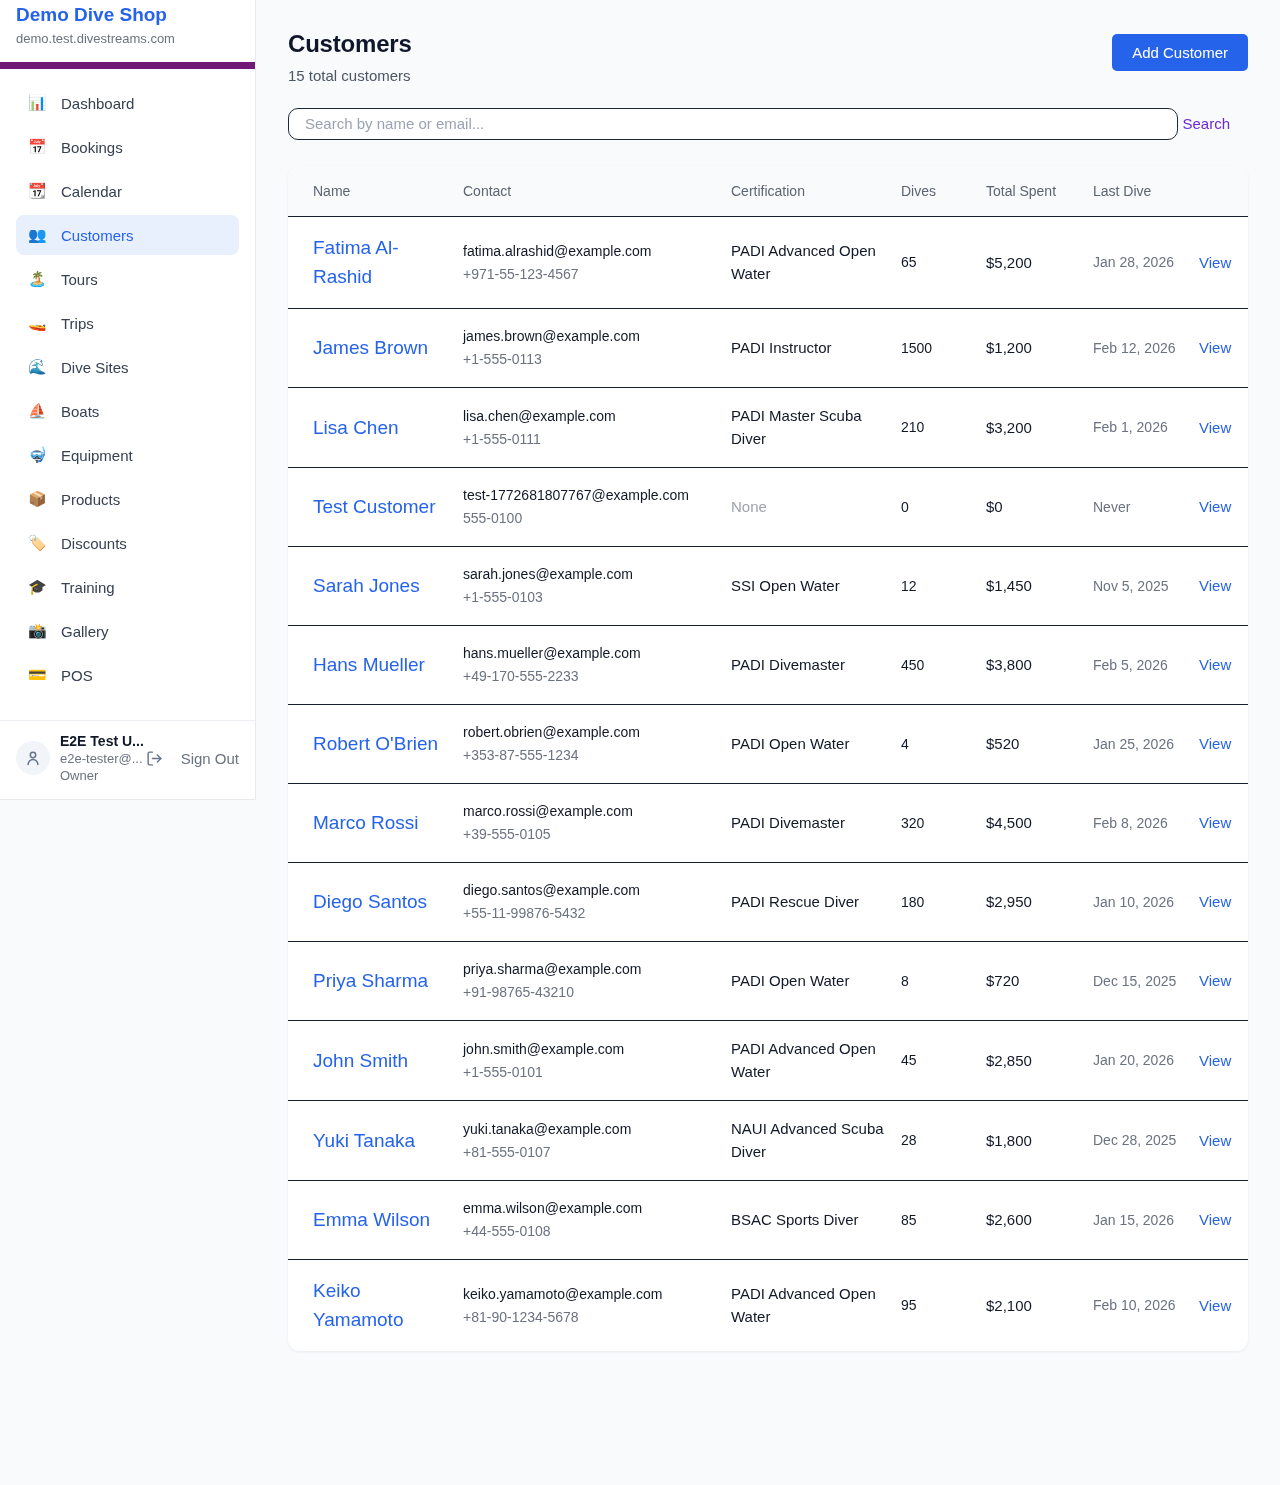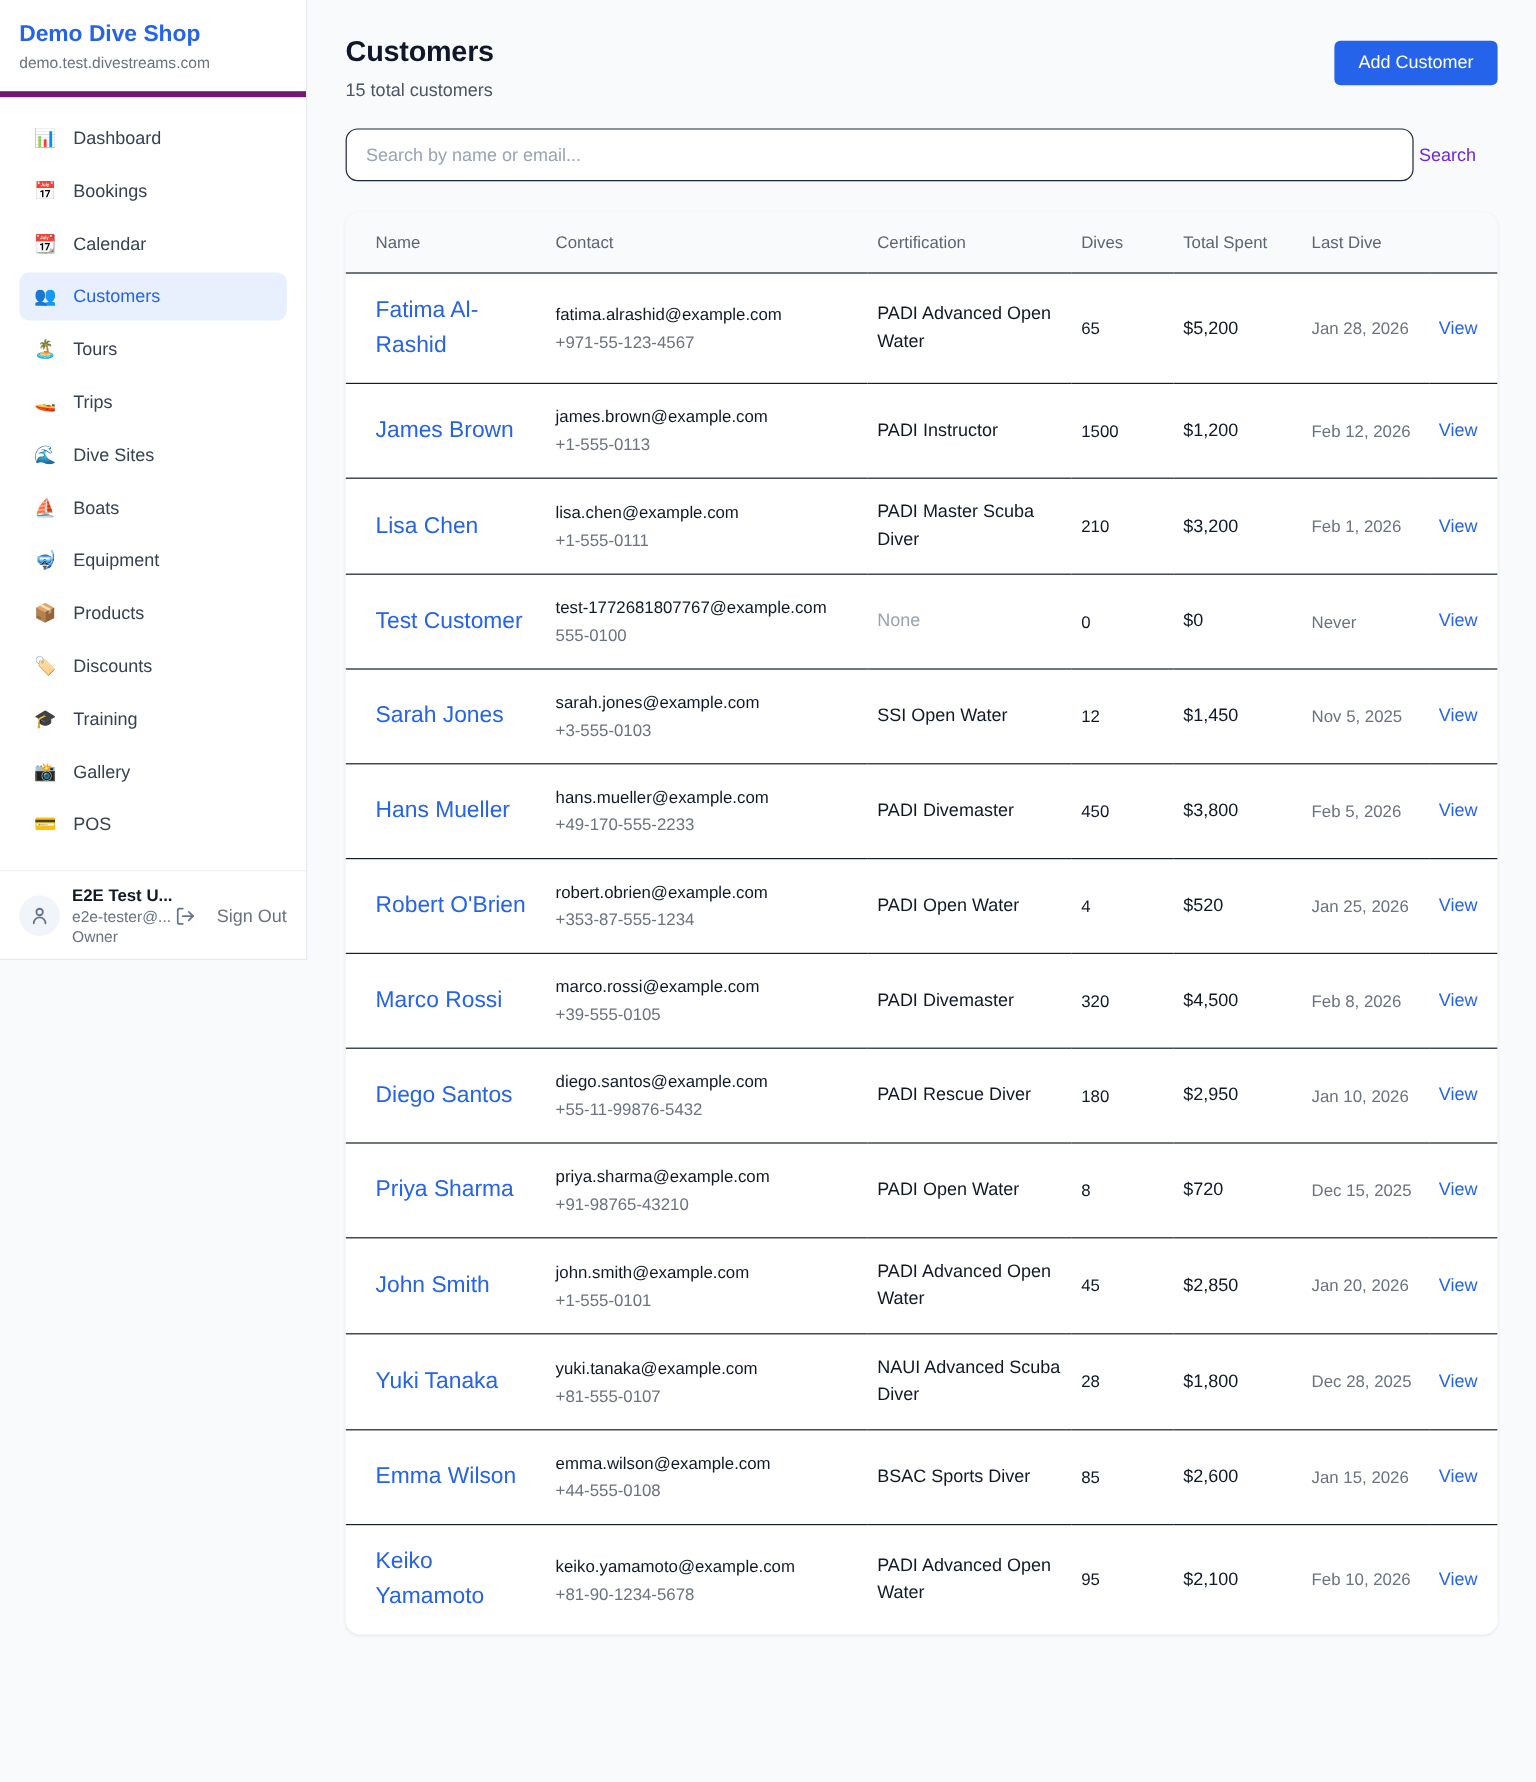--- a/index.html
+++ b/index.html
@@ -15,21 +15,21 @@
 
   
   .sidebar {
     position:absolute; left:0; top:0;
     width:256px; height:800px;
     background:#ffffff;
     border-right:1px solid #e7ebf0;
     border-bottom:1px solid #e7ebf0;
     display:flex; flex-direction:column;
   }
-  .sidebar-header { padding:18px 16px 16px 16px; border-bottom:5px solid #701a75; }
+  .sidebar-header { padding:4px 16px 16px 16px; border-bottom:7px solid #701a75; }
   .shop-name { font-size:19px; font-weight:700; color:#2563eb; }
   .shop-domain { font-size:13px; color:#6b7280; margin-top:5px; }
   .sidebar-nav { flex:1; padding:14px 16px; }
   .nav-item {
     display:flex; align-items:center; gap:13px;
     height:40px; padding:0 12px; margin-bottom:4px;
     border-radius:8px; font-size:15px; color:#374151;
     cursor:pointer;
   }
   .nav-item.active { background:#e8f0fe; color:#2563eb; }
@@ -61,21 +61,21 @@
   .page-title { font-size:24px; font-weight:700; color:#0f172a; letter-spacing:-0.2px; }
   .page-subtitle { font-size:15px; color:#4b5563; margin-top:9px; }
   .add-btn {
     background:#2563eb; color:#ffffff; border:none; cursor:pointer;
     font-family:inherit; font-size:15px; font-weight:500;
     padding:10px 20px; border-radius:5px; margin-top:4px;
   }
 
   .search-row { display:flex; align-items:center; margin-top:23px; }
   .search-input {
-    flex:1; height:44px;
+    flex:1; height:32px;
     border:1.5px solid #1e293b; border-radius:10px;
     padding:0 16px; font-family:inherit; font-size:15px; color:#111827;
     background:#ffffff; outline:none;
   }
   .search-input::placeholder { color:#9aa3b2; }
   .search-btn {
     background:none; border:none; cursor:pointer;
     font-family:inherit; font-size:15px; color:#6d28d9;
     margin-right:14px; padding:8px 4px;
   }
@@ -281,21 +281,21 @@
     <td class="cell-cert muted">None</td>
     <td class="cell-dives">0</td>
     <td class="cell-spent">$0</td>
     <td class="cell-date">Never</td>
     <td class="cell-view"><a href="#">View</a></td>
   </tr>
           <tr>
     <td class="first cell-name"><a href="#">Sarah Jones</a></td>
     <td>
       <div class="cell-email">sarah.jones@example.com</div>
-      <div class="cell-phone">+3-555-0103</div>
+      <div class="cell-phone">+1-555-0103</div>
     </td>
     <td class="cell-cert">SSI Open Water</td>
     <td class="cell-dives">12</td>
     <td class="cell-spent">$1,450</td>
     <td class="cell-date">Nov 5, 2025</td>
     <td class="cell-view"><a href="#">View</a></td>
   </tr>
           <tr>
     <td class="first cell-name"><a href="#">Hans Mueller</a></td>
     <td>

